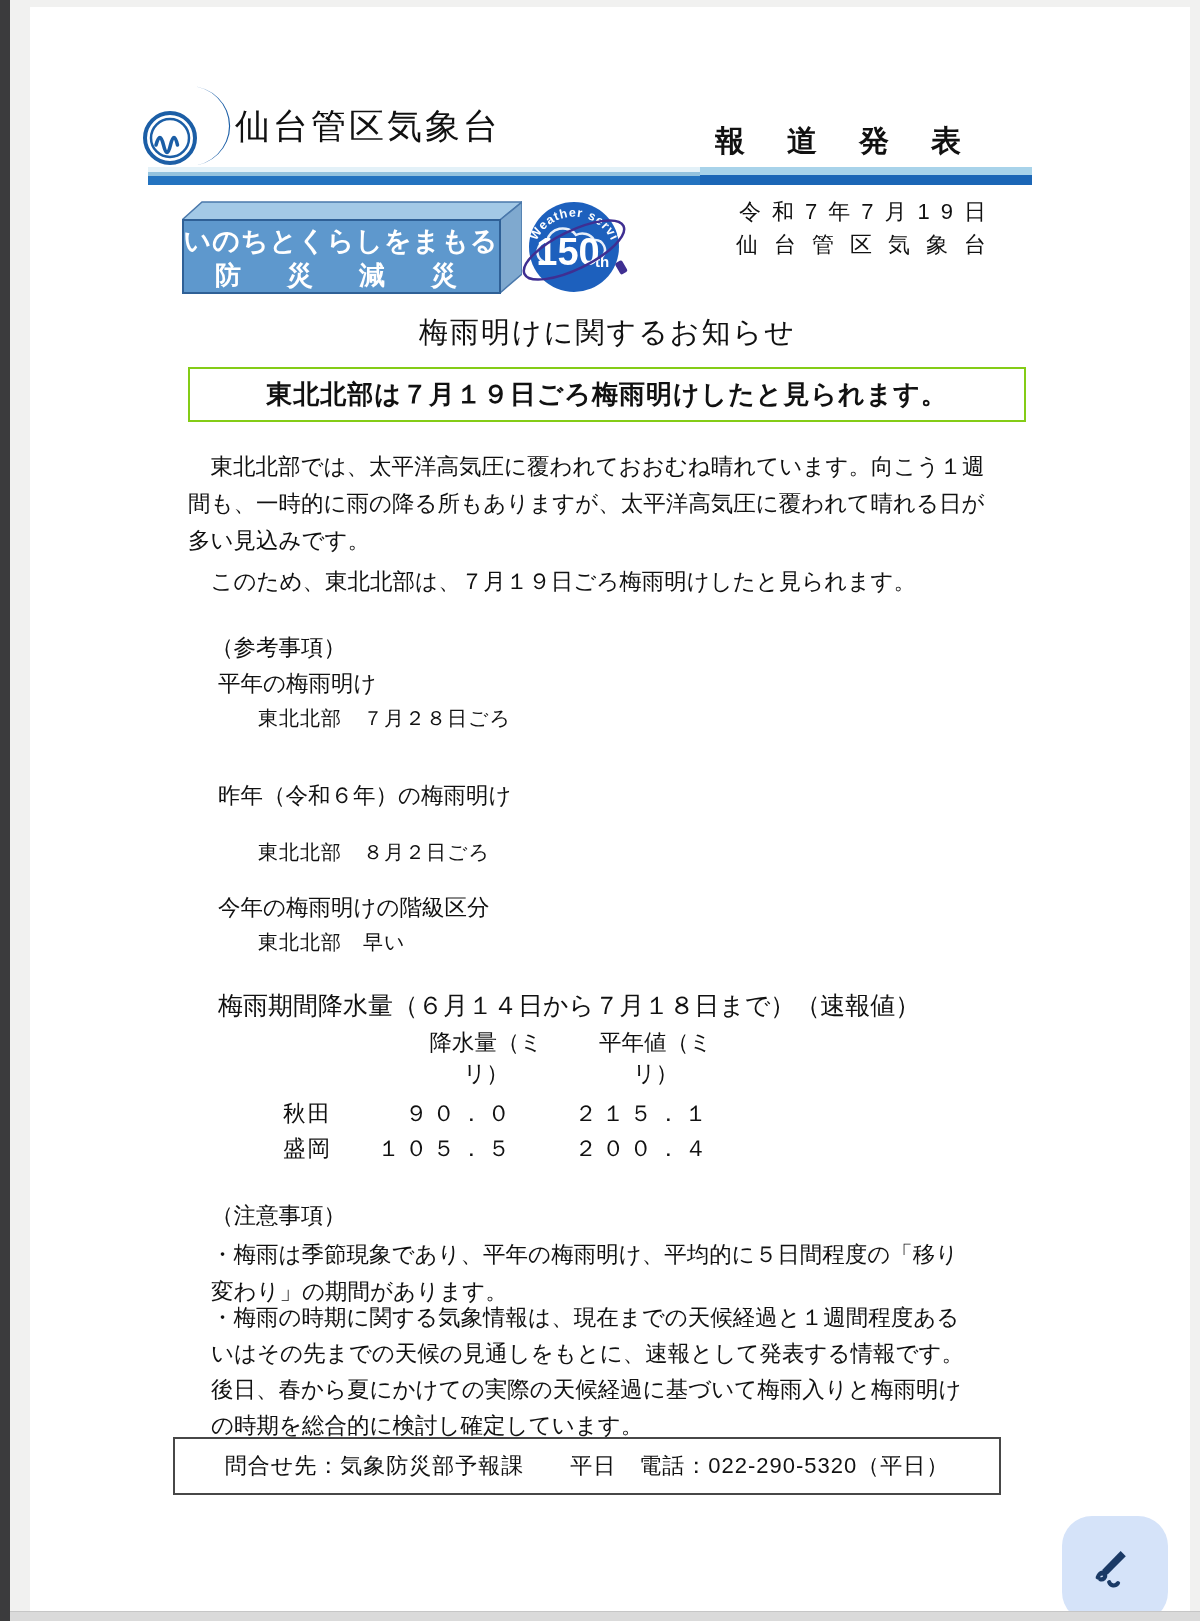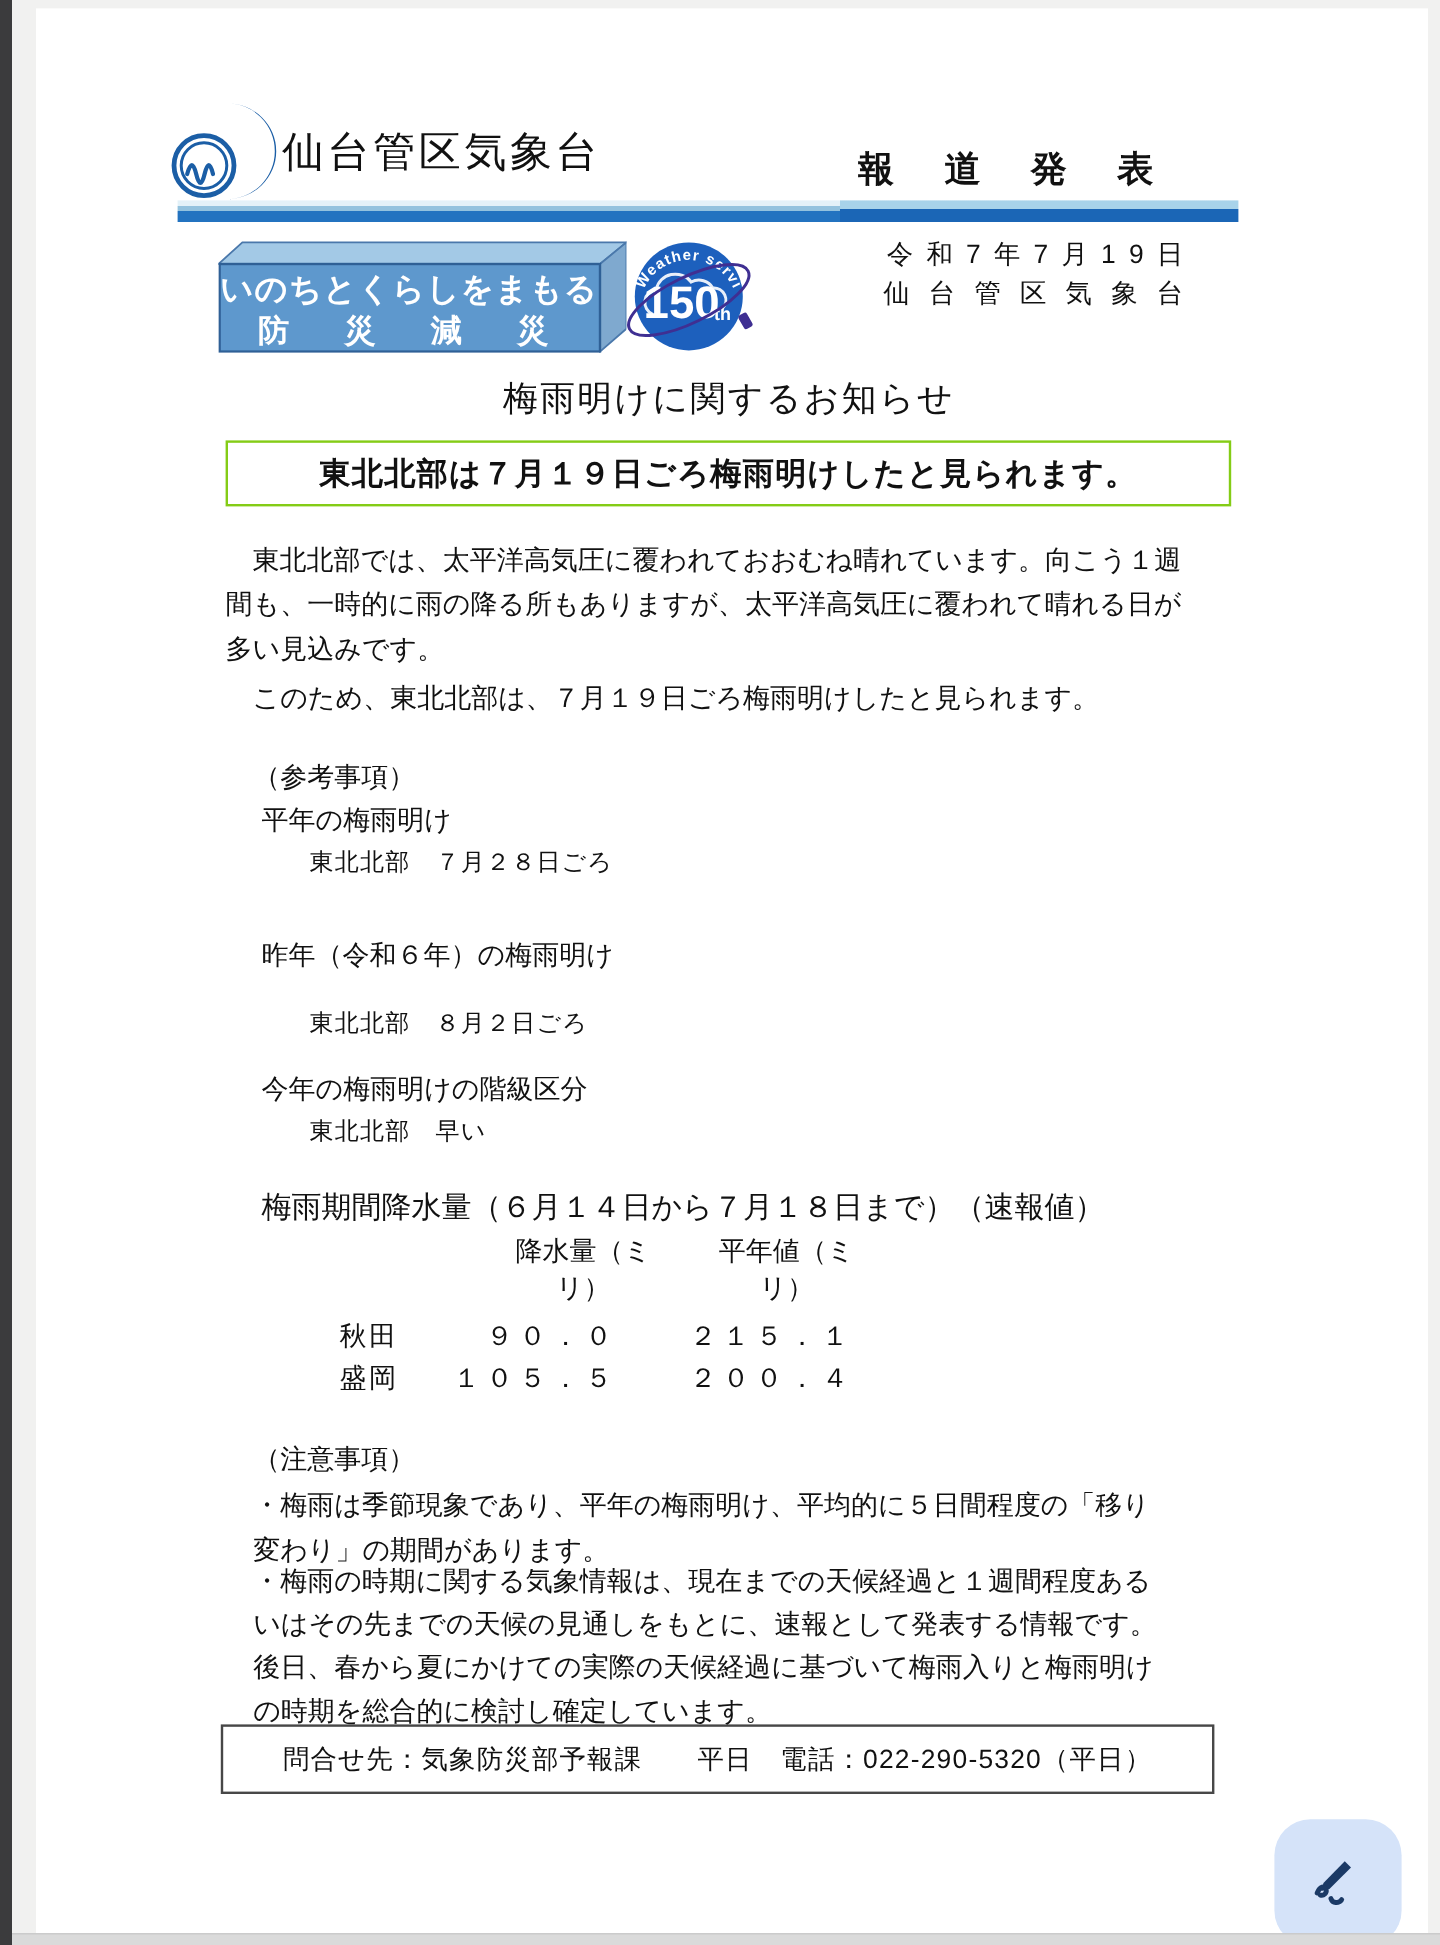--- a/index.html
+++ b/index.html
@@ -53,21 +53,21 @@
   .rain-row{left:0;width:760px;height:30px;font-size:22.5px;}
   .row1{top:1056px;} .row2{top:1091px;} .row3{top:1126px;}
   .cell-city{position:absolute;left:253px;width:90px;letter-spacing:2px;}
   .cell-rain{position:absolute;left:330px;width:155px;text-align:right;letter-spacing:5px;margin-right:-5px;}
   .cell-normal{position:absolute;left:495px;width:187px;text-align:right;letter-spacing:5px;margin-right:-5px;}
 
   .notes-heading{left:181px;top:1193px;}
   .note1{left:181px;top:1229px;width:810px;line-height:37px;}
   .note2{left:181px;top:1293px;width:815px;line-height:36px;}
 
-  .contact-box{left:154px;top:1430px;width:828px;height:58px;border:2px solid #474747;box-sizing:border-box;
+  .contact-box{left:143px;top:1430px;width:828px;height:58px;border:2px solid #474747;box-sizing:border-box;
     display:flex;align-items:center;justify-content:center;}
   .contact-text{font-size:22px;letter-spacing:1px;}
 
   
   .fab{position:absolute;left:1062px;top:1516px;width:106px;height:106px;border-radius:30px;
     background:#d5e3f9;display:flex;align-items:center;justify-content:center;cursor:pointer;}
   .fab svg{width:52px;height:52px;}
 
   .badge-svg{left:152px;top:193px;}
   .anniv-svg{left:488px;top:188px;}

